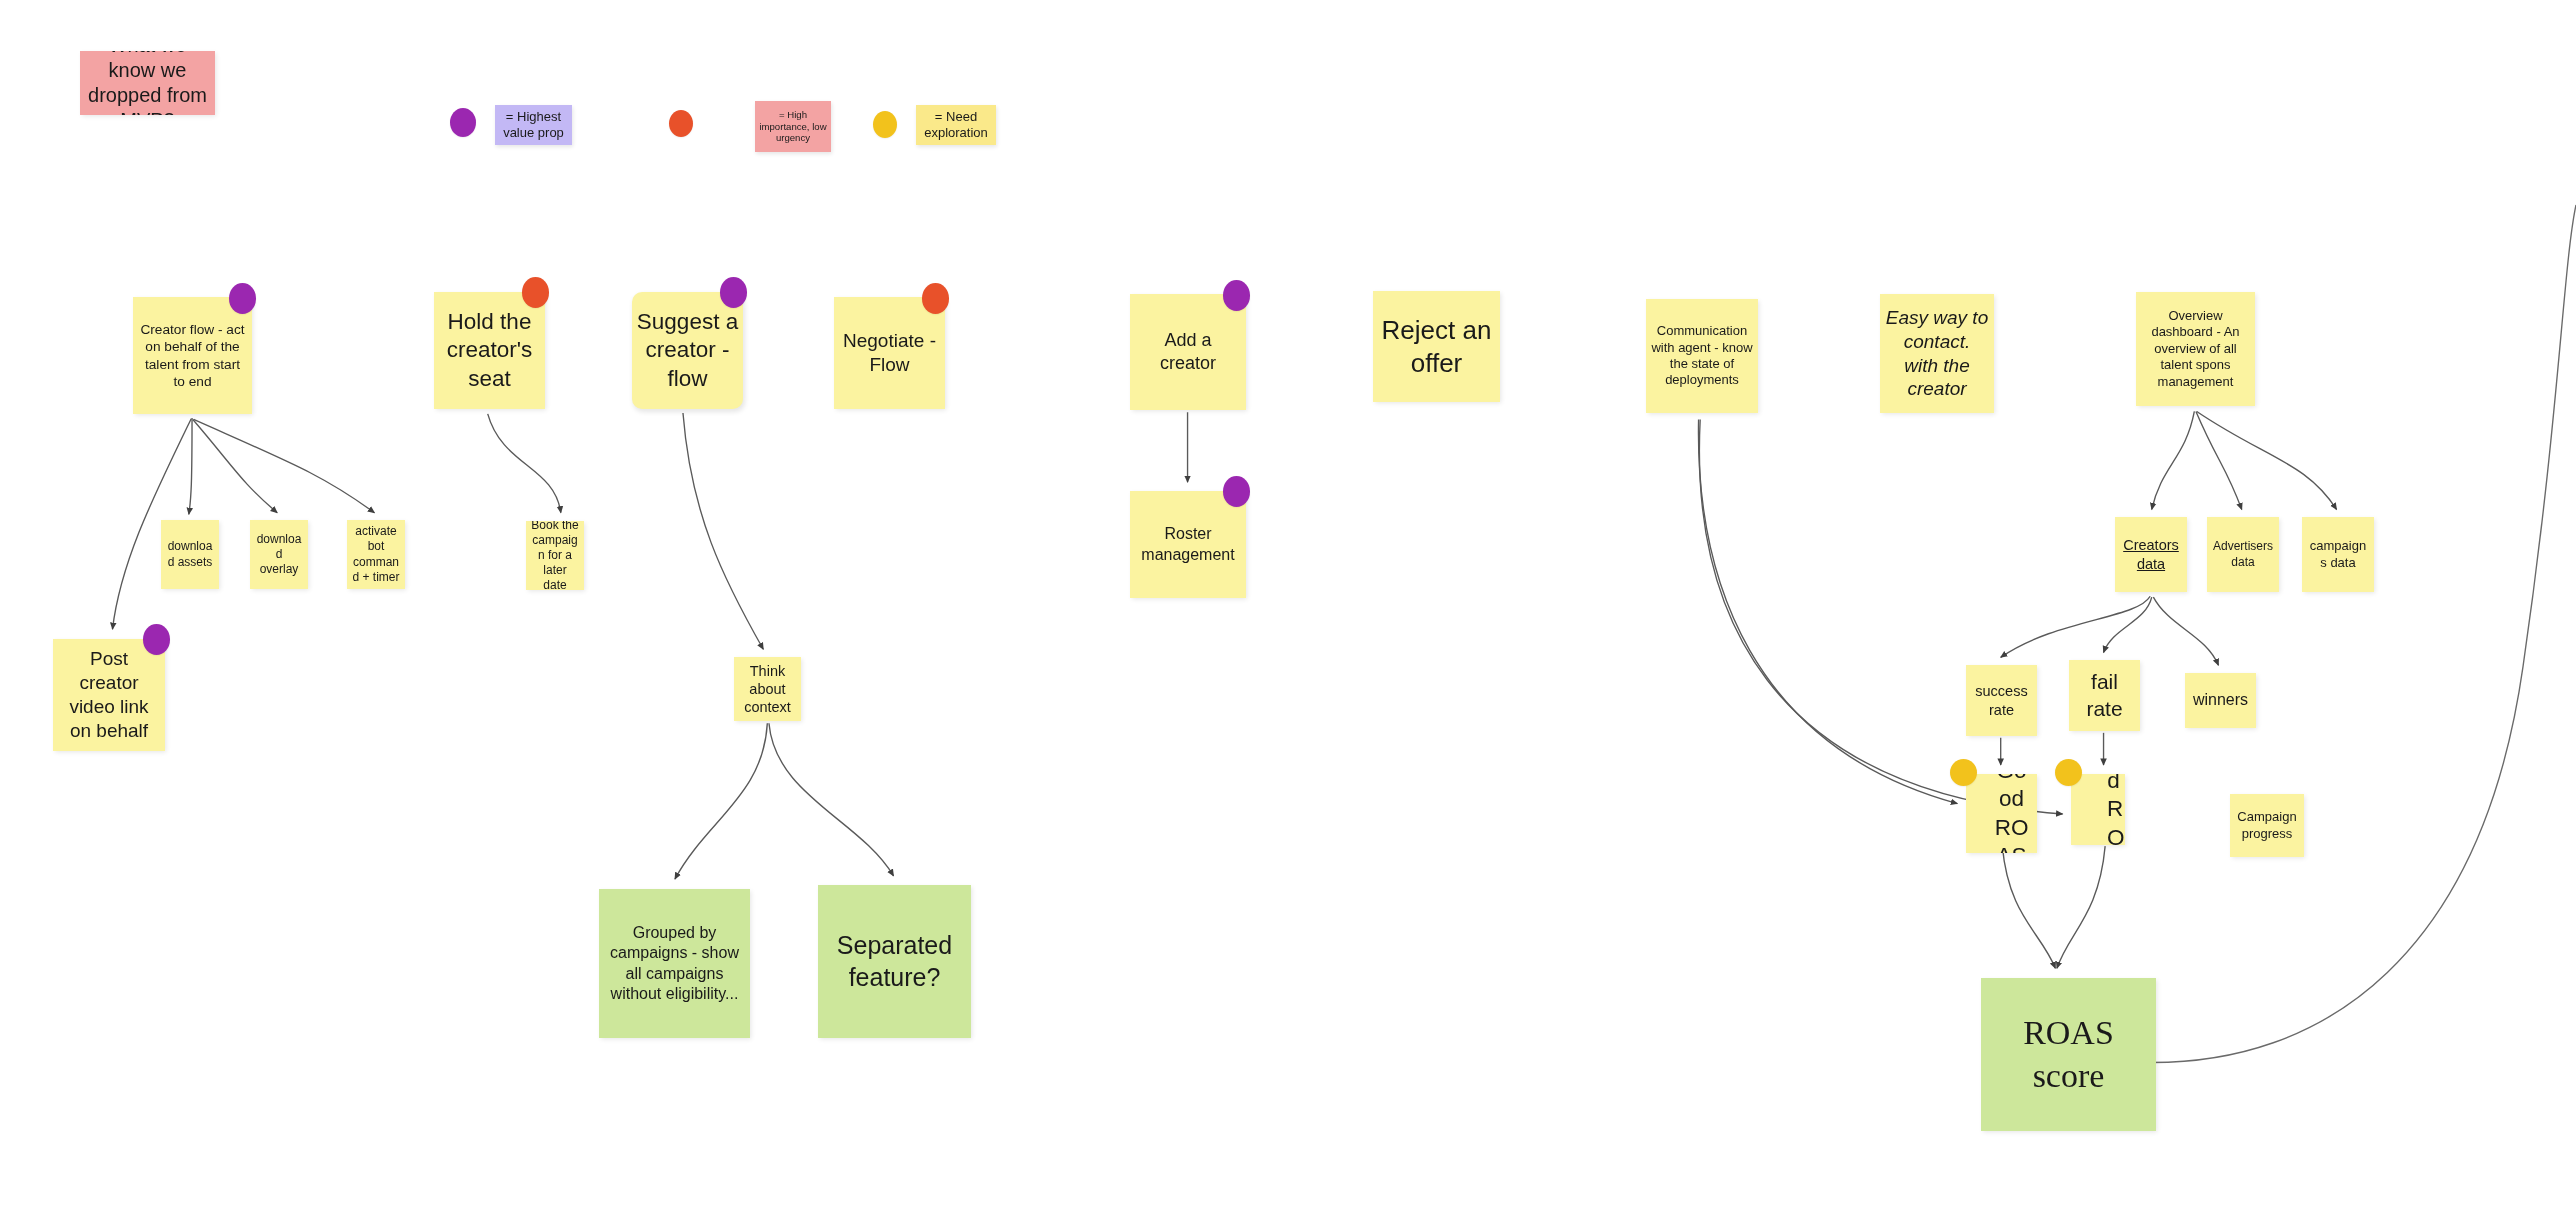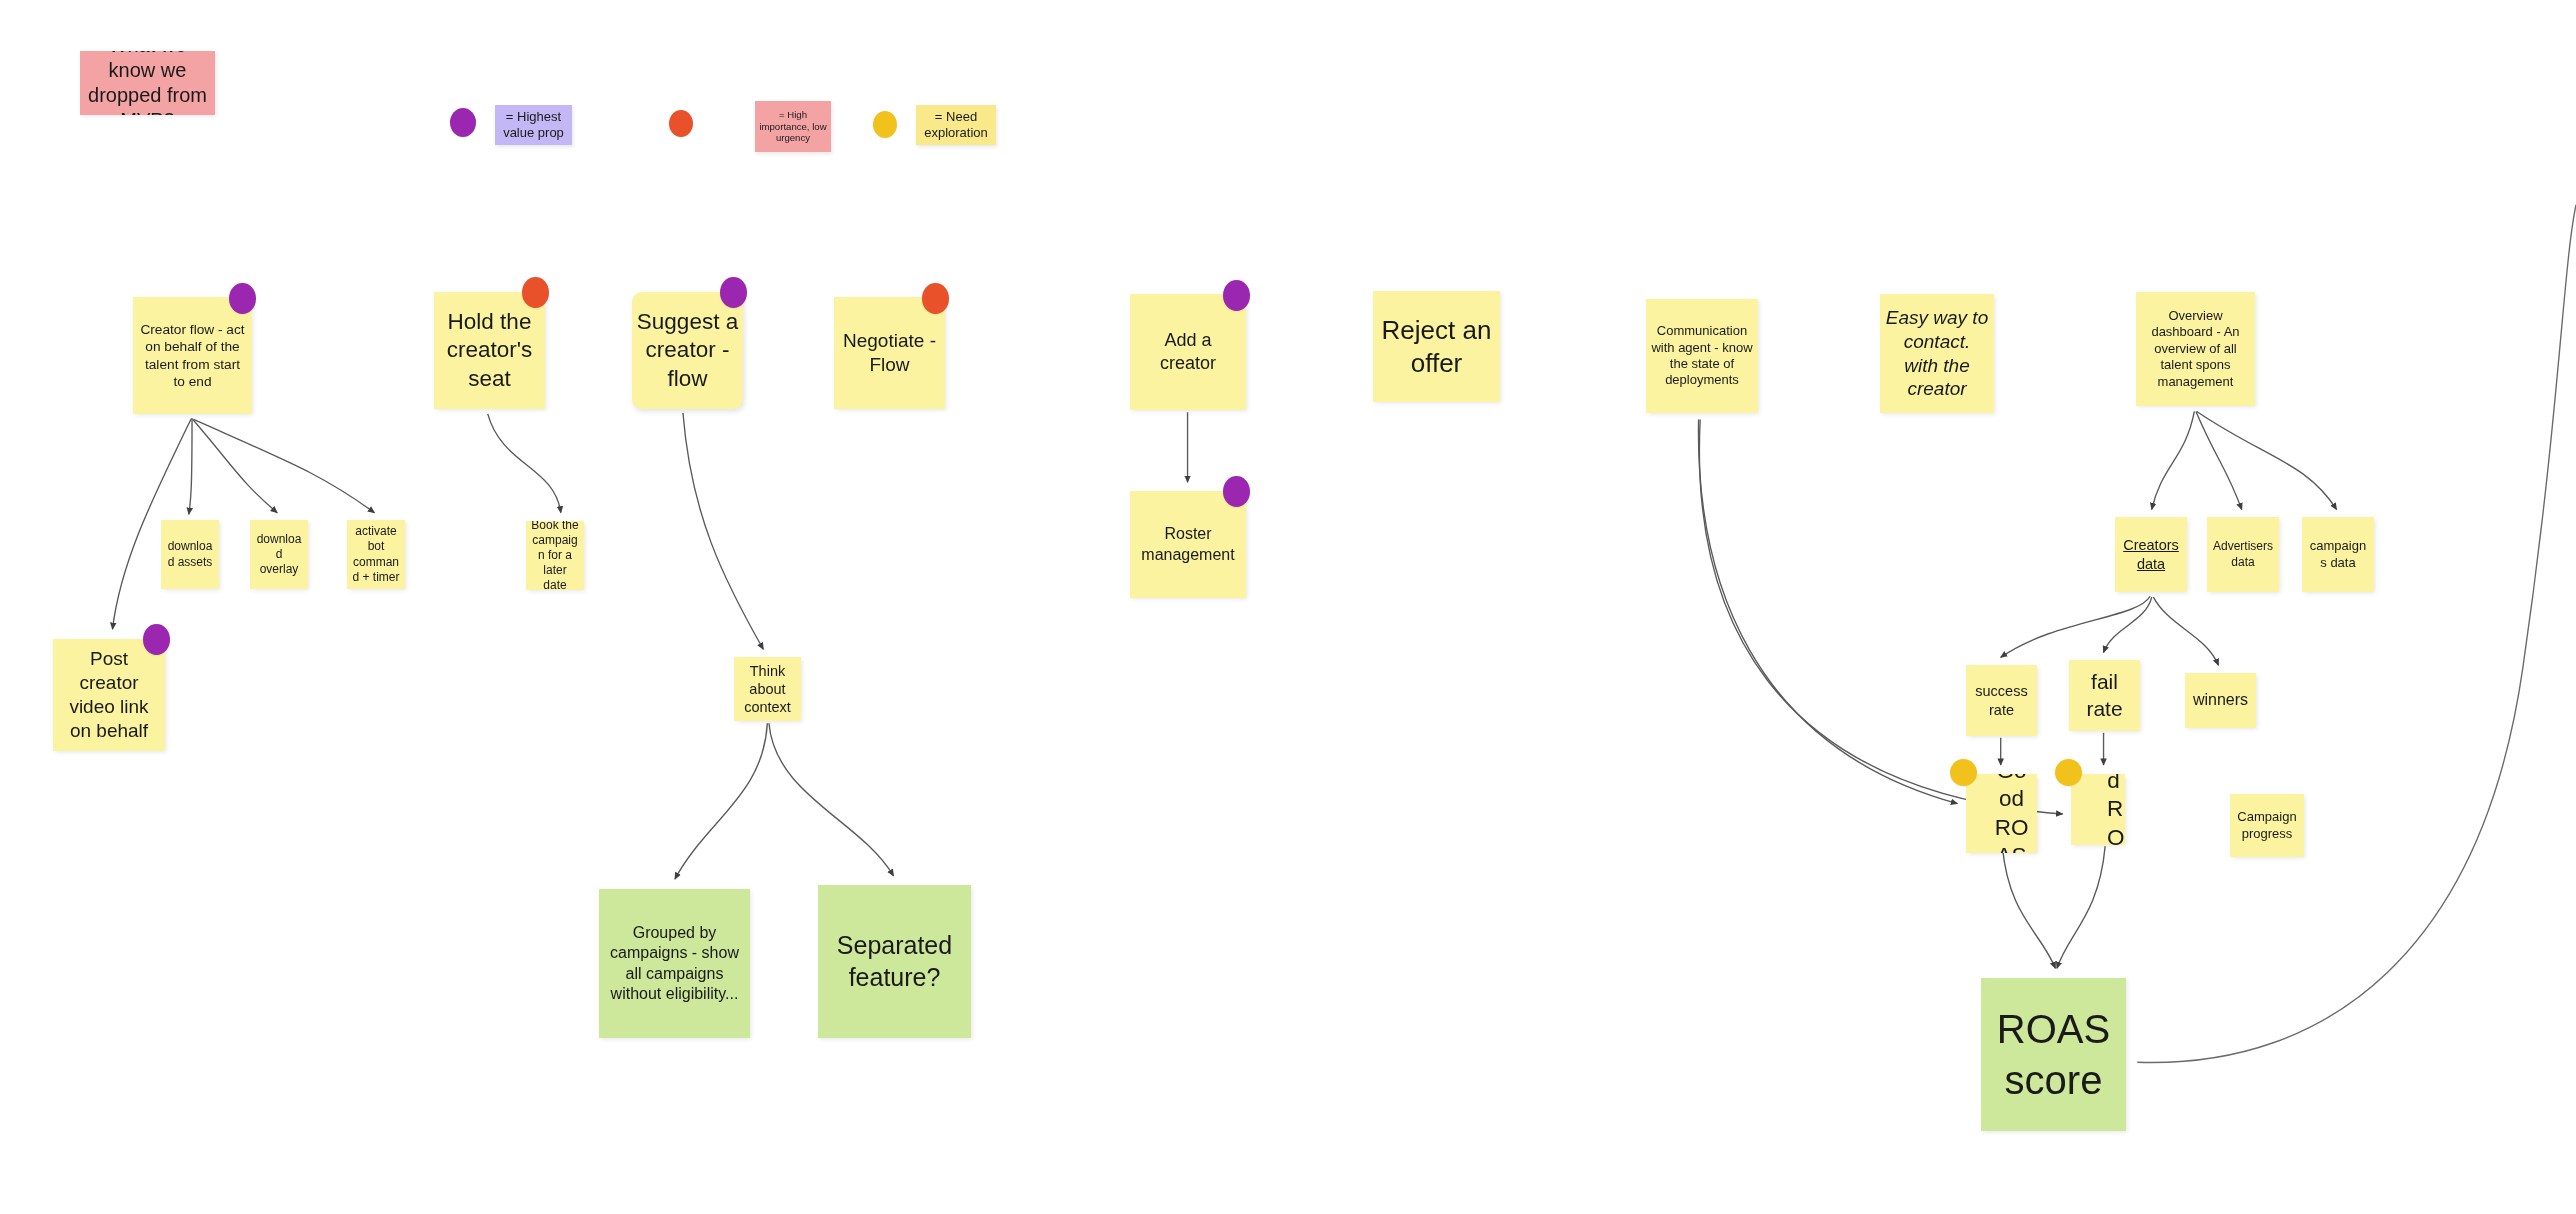--- a/index.html
+++ b/index.html
@@ -221,19 +221,19 @@
         <span>Good ROAS</span>
       </div>
       <div class="dot yellow" style="width: 27px; height: 27px; left: 1950px; top: 759px;"></div>
       <div class="note yellow" style="left: 2071px; top: 774px; width: 54px; height: 71px; font-size: 22.5px; padding-left: 36px;">
         <span>Bad ROAS</span>
       </div>
       <div class="dot yellow" style="width: 27px; height: 27px; left: 2055px; top: 759px;"></div>
       <div class="note yellow" style="left: 2230px; top: 794px; width: 74px; height: 63px; font-size: 13px;">
         <span>Campaign progress</span>
       </div>
-      <div class="note green" style="left: 1981px; top: 978px; width: 145px; height: 153px; font-size: 40px;">
+      <div class="note green" style="left: 1981px; top: 978px; width: 175px; height: 153px; font-size: 34px; font-family: Liberation Serif, serif;">
         <span>ROAS score</span>
       </div>
     </div>
 
 </div>
 
 
 </body></html>

